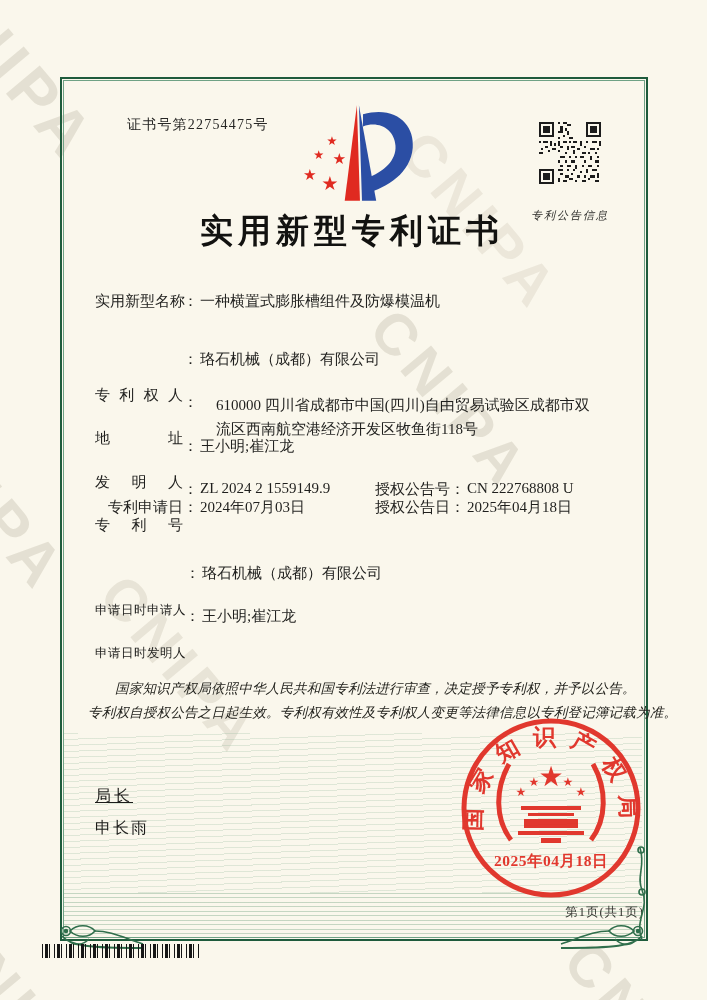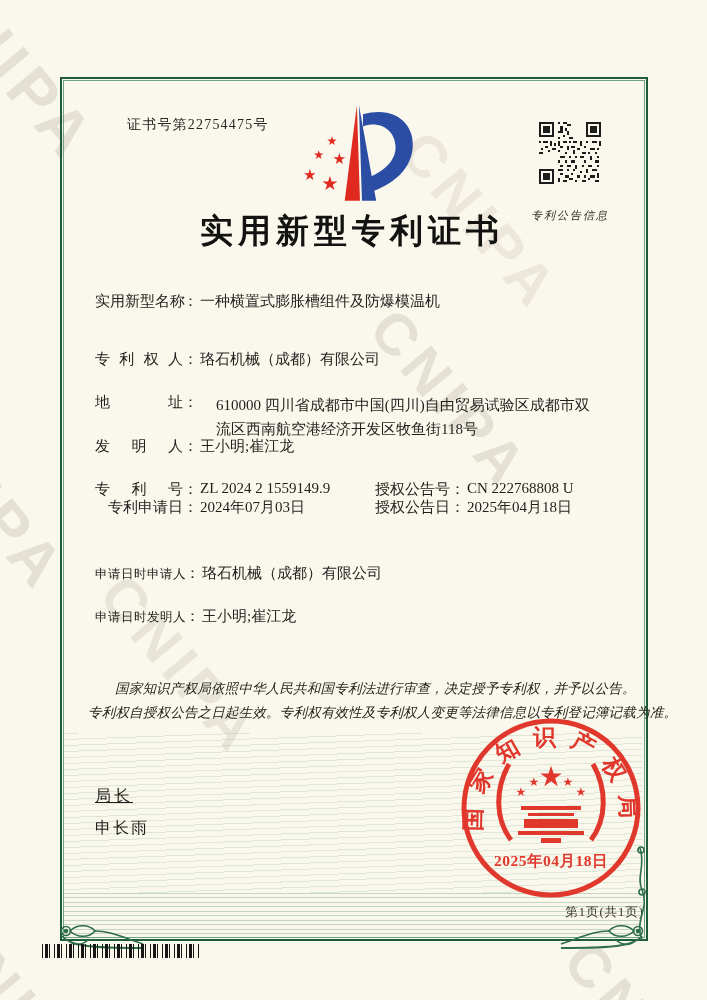--- a/index.html
+++ b/index.html
@@ -49,21 +49,21 @@
     margin-top:20px;font-size:11px;letter-spacing:2px;color:#2b2b28;
     font-style:italic;
   }
   .title{
     position:absolute;left:60px;top:209px;width:584px;text-align:center;
     font-size:33px;font-weight:bold;letter-spacing:5px;color:#121210;
   }
   
   .row{position:absolute;left:95px;font-size:15px;white-space:nowrap;}
   .lbl{display:inline-block;width:88px;vertical-align:top;}
-  .lbl.j{text-align:justify;text-align-last:justify;-moz-text-align-last:justify;}
+  .lbl.j{text-align:justify;text-align-last:justify;margin-top:36px;-moz-text-align-last:justify;}
   .lbl.small{font-size:12.5px;letter-spacing:0.5px;width:90px;padding-top:2px;}
   .colon{display:inline-block;vertical-align:top;}
   .val{display:inline-block;vertical-align:top;margin-left:2px;}
   .row-name{top:292px;}
   .row-patentee{top:350px;}
   .row-address{top:393px;}
   .addr-lines{display:inline-block;vertical-align:top;margin-left:18px;line-height:24px;}
   .row-inventor{top:437px;}
   .row-patno{top:480px;}
   .row-filing{top:498px;text-align:right;}

